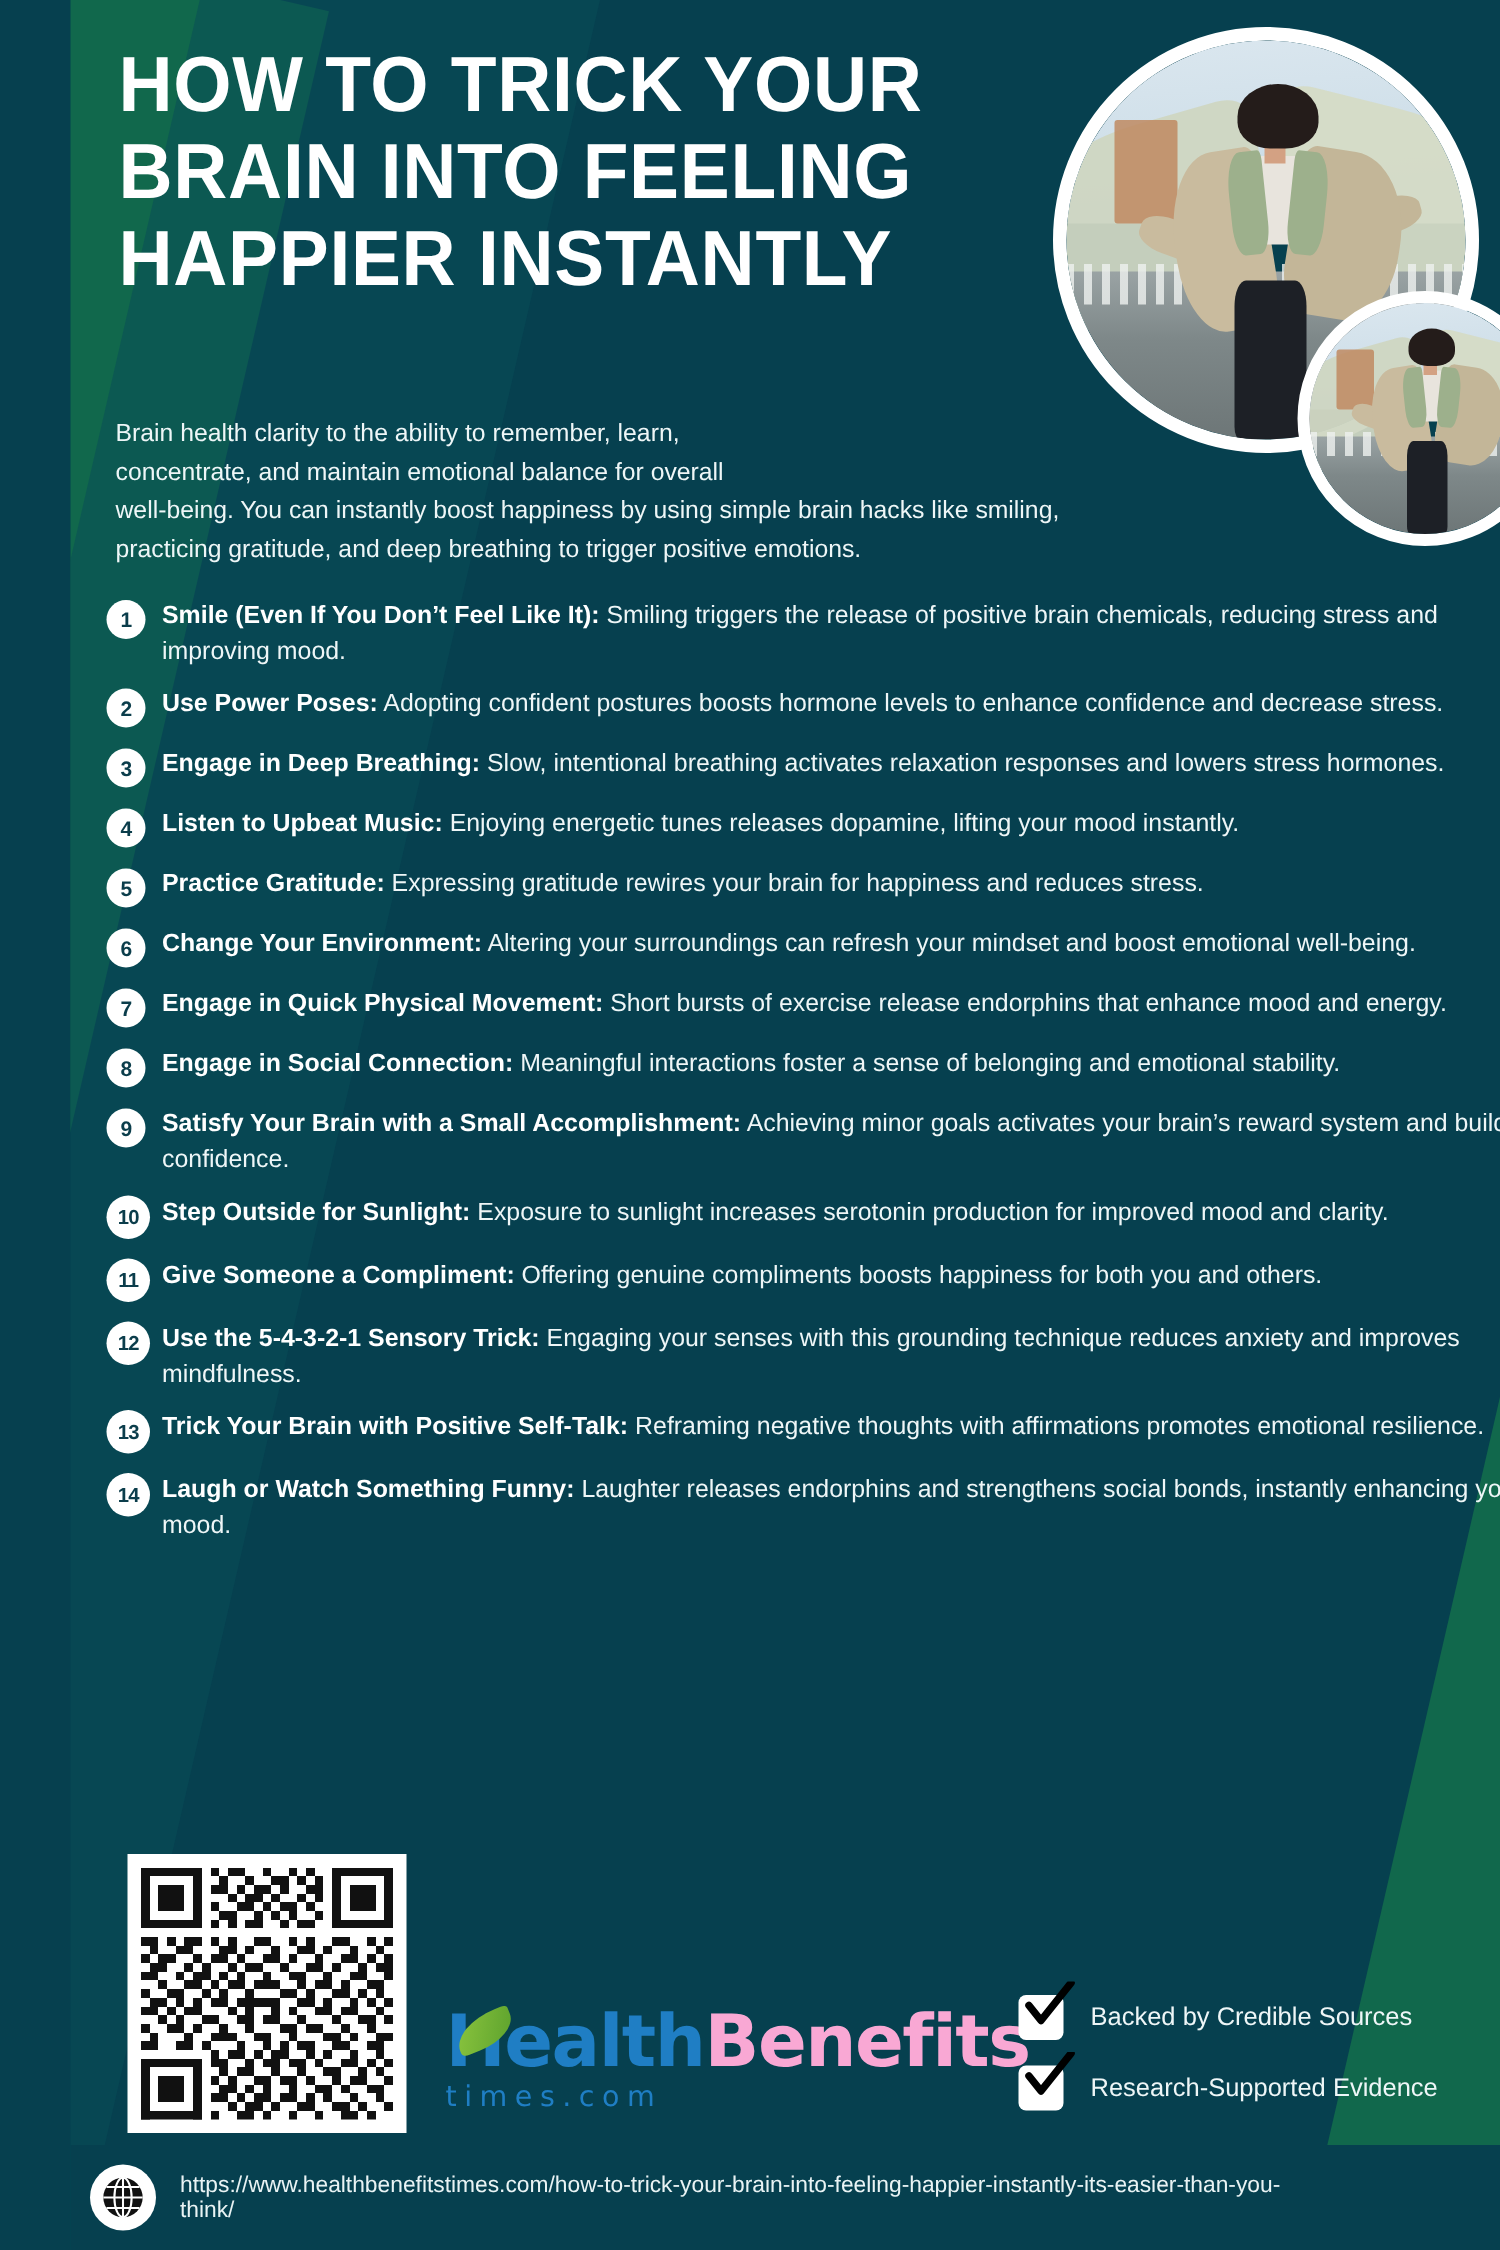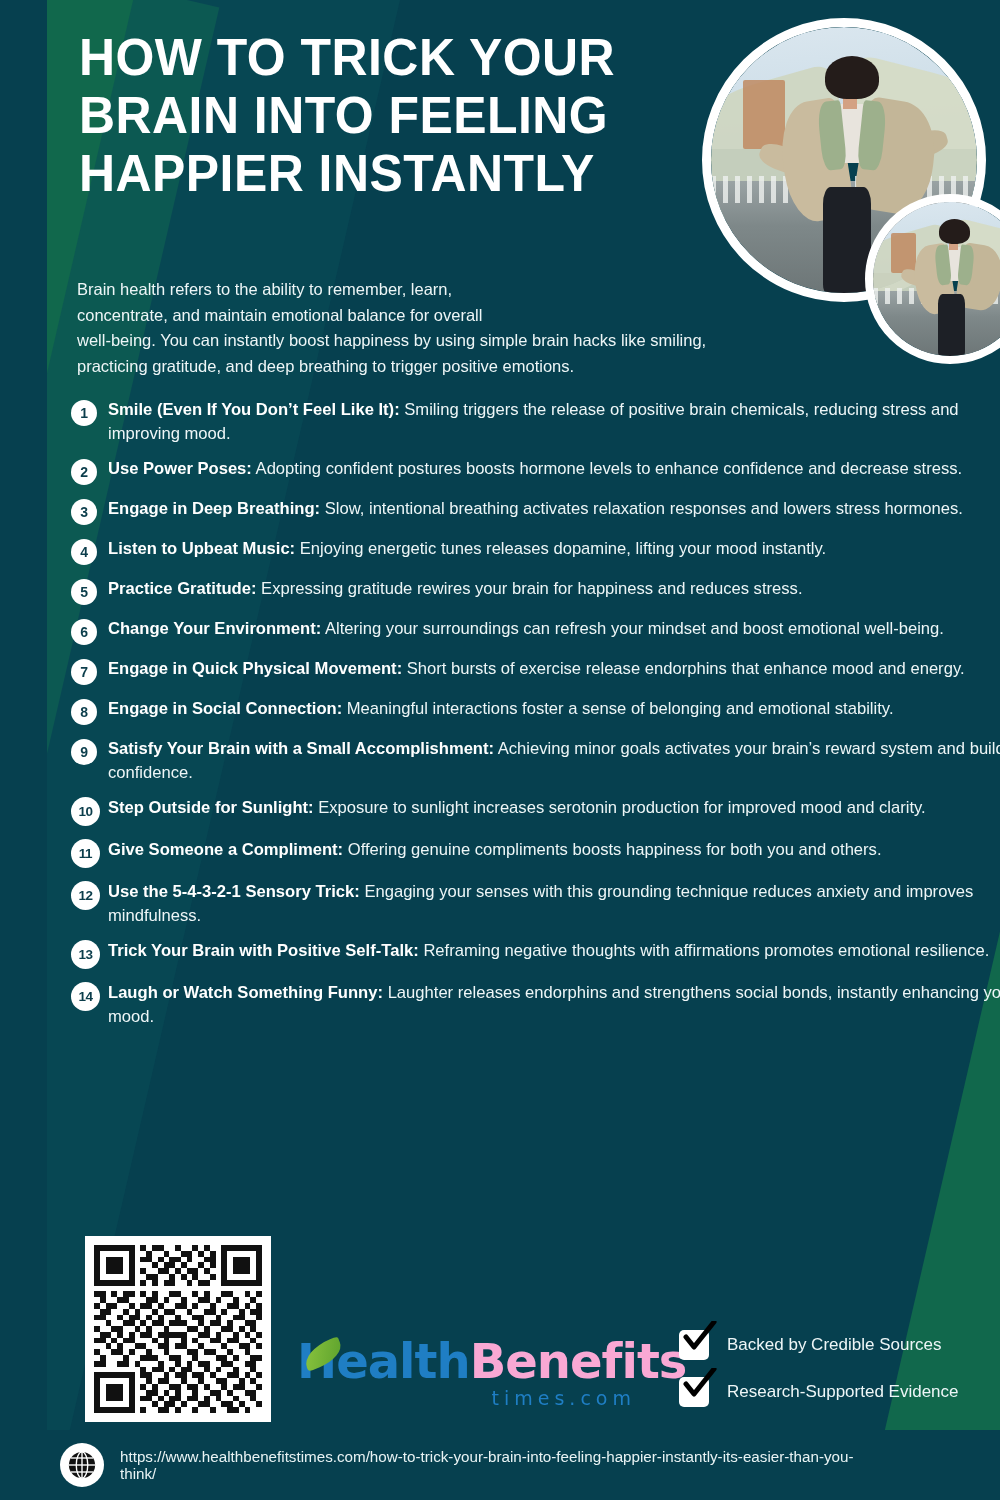--- a/index.html
+++ b/index.html
@@ -131,21 +131,21 @@
   .qr-inner{width:100%;height:100%;}
 
   .logo{position:absolute;left:250px;top:1337px;width:345px;height:82px;}
   .logo-main{
     font-size:48px;font-weight:bold;letter-spacing:-1px;line-height:1;
     font-family:"DejaVu Sans", sans-serif;
   }
   .logo-health{color:#1f7ec4;}
   .logo-benefits{color:#f9a8d4;}
   .logo-sub{
-    text-align:right;color:#1f7ec4;font-size:19px;letter-spacing:5px;
+    text-align:left;color:#1f7ec4;font-size:19px;letter-spacing:5px;
     font-family:"DejaVu Sans", sans-serif;margin-top:2px;padding-right:6px;
   }
   .leaf{
     position:absolute;left:6px;top:6px;width:40px;height:22px;
     background:linear-gradient(120deg,#8dc63f,#5aa02c);
     border-radius:80% 10% 70% 12%;
     transform:rotate(-22deg);
   }
 
   .checks{position:absolute;left:632px;top:1330px;width:350px;}
@@ -171,21 +171,21 @@
 
 <div class="stage">
 
   <div class="bg-base"></div>
   <div class="stripe-green-left"></div>
   <div class="stripe-dark-left"></div>
   <div class="stripe-green-right"></div>
 
   <h1 class="title">HOW TO TRICK YOUR BRAIN INTO FEELING HAPPIER INSTANTLY</h1>
 
-  <div class="intro">Brain health refers to the ability to remember, learn,
+  <div class="intro">Brain health clarity to the ability to remember, learn,
  concentrate, and maintain emotional balance for overall
 well-being. You can instantly boost happiness by using simple brain hacks like smiling,
 practicing gratitude, and deep breathing to trigger positive emotions.</div>
 
   <div class="photo-big">
     <div class="ph-scene">
       <div class="ph-sky"></div>
       <div class="ph-arch1"></div>
       <div class="ph-arch2"></div>
       <div class="ph-bldg"></div>

